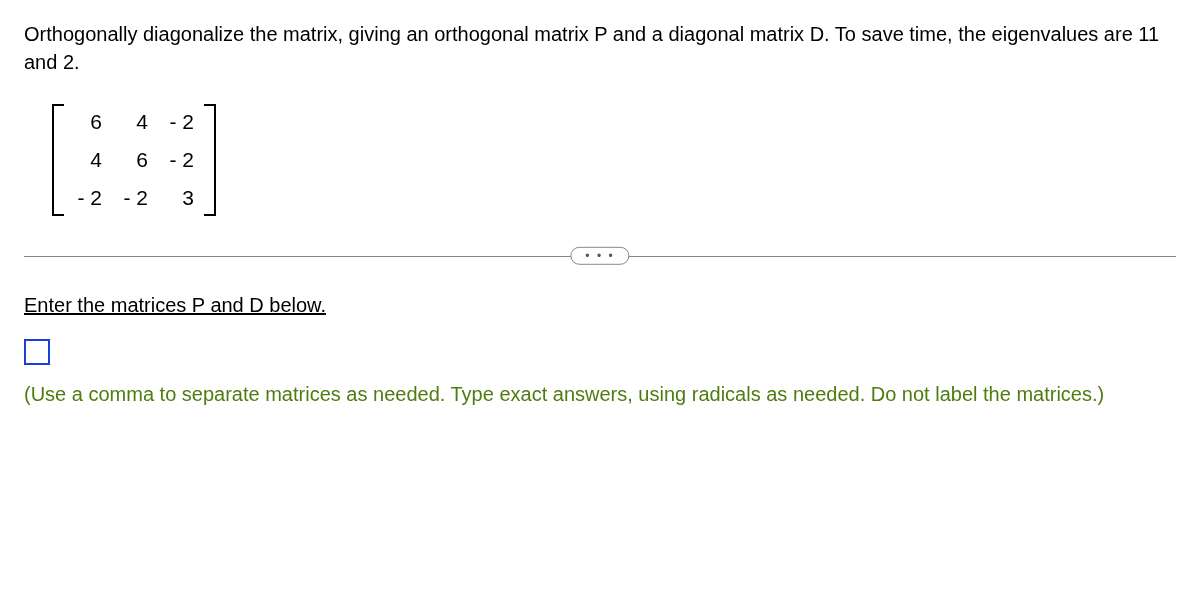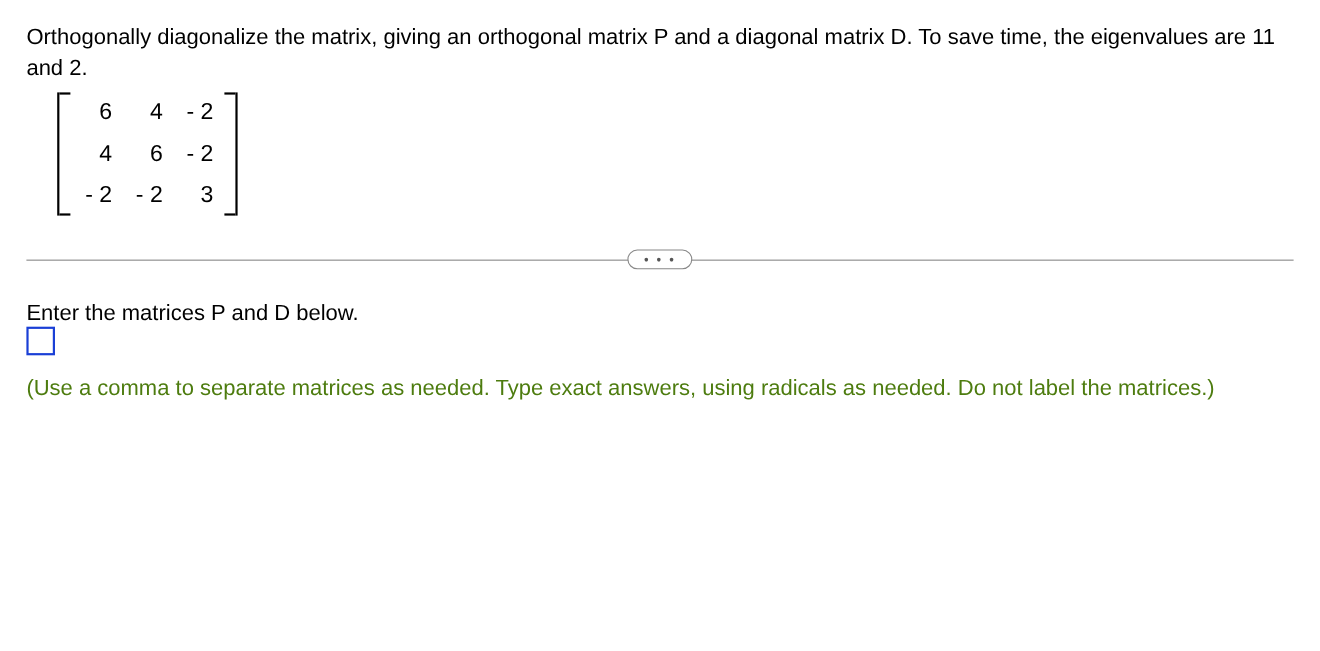--- a/index.html
+++ b/index.html
@@ -6,21 +6,21 @@
     body {
       font-family: Arial, Helvetica, sans-serif;
       font-size: 20px;
       color: #000;
       background: #fff;
       padding: 20px 24px;
       width: 1200px;
     }
     .question-text {
       line-height: 1.4;
-      margin-bottom: 8px;
+      margin-bottom: 28px;
     }
     .matrix-wrap {
       display: inline-flex;
       align-items: stretch;
       margin-left: 28px;
       margin-bottom: 28px;
     }
     .bracket-left, .bracket-right {
       width: 12px;
       position: relative;
@@ -74,20 +74,22 @@
       border-radius: 12px;
       padding: 1px 14px;
       font-size: 12px;
       letter-spacing: 2px;
       color: #555;
       line-height: 1.2;
       cursor: pointer;
       user-select: none;
     }
     .enter-text {
+      margin-bottom: 22px;
+      text-decoration: underline;
     }
     .answer-box {
       display: inline-block;
       width: 26px;
       height: 26px;
       border: 2px solid #1a3fd6;
       background: #fff;
       margin-bottom: 10px;
     }
     .hint-text {

